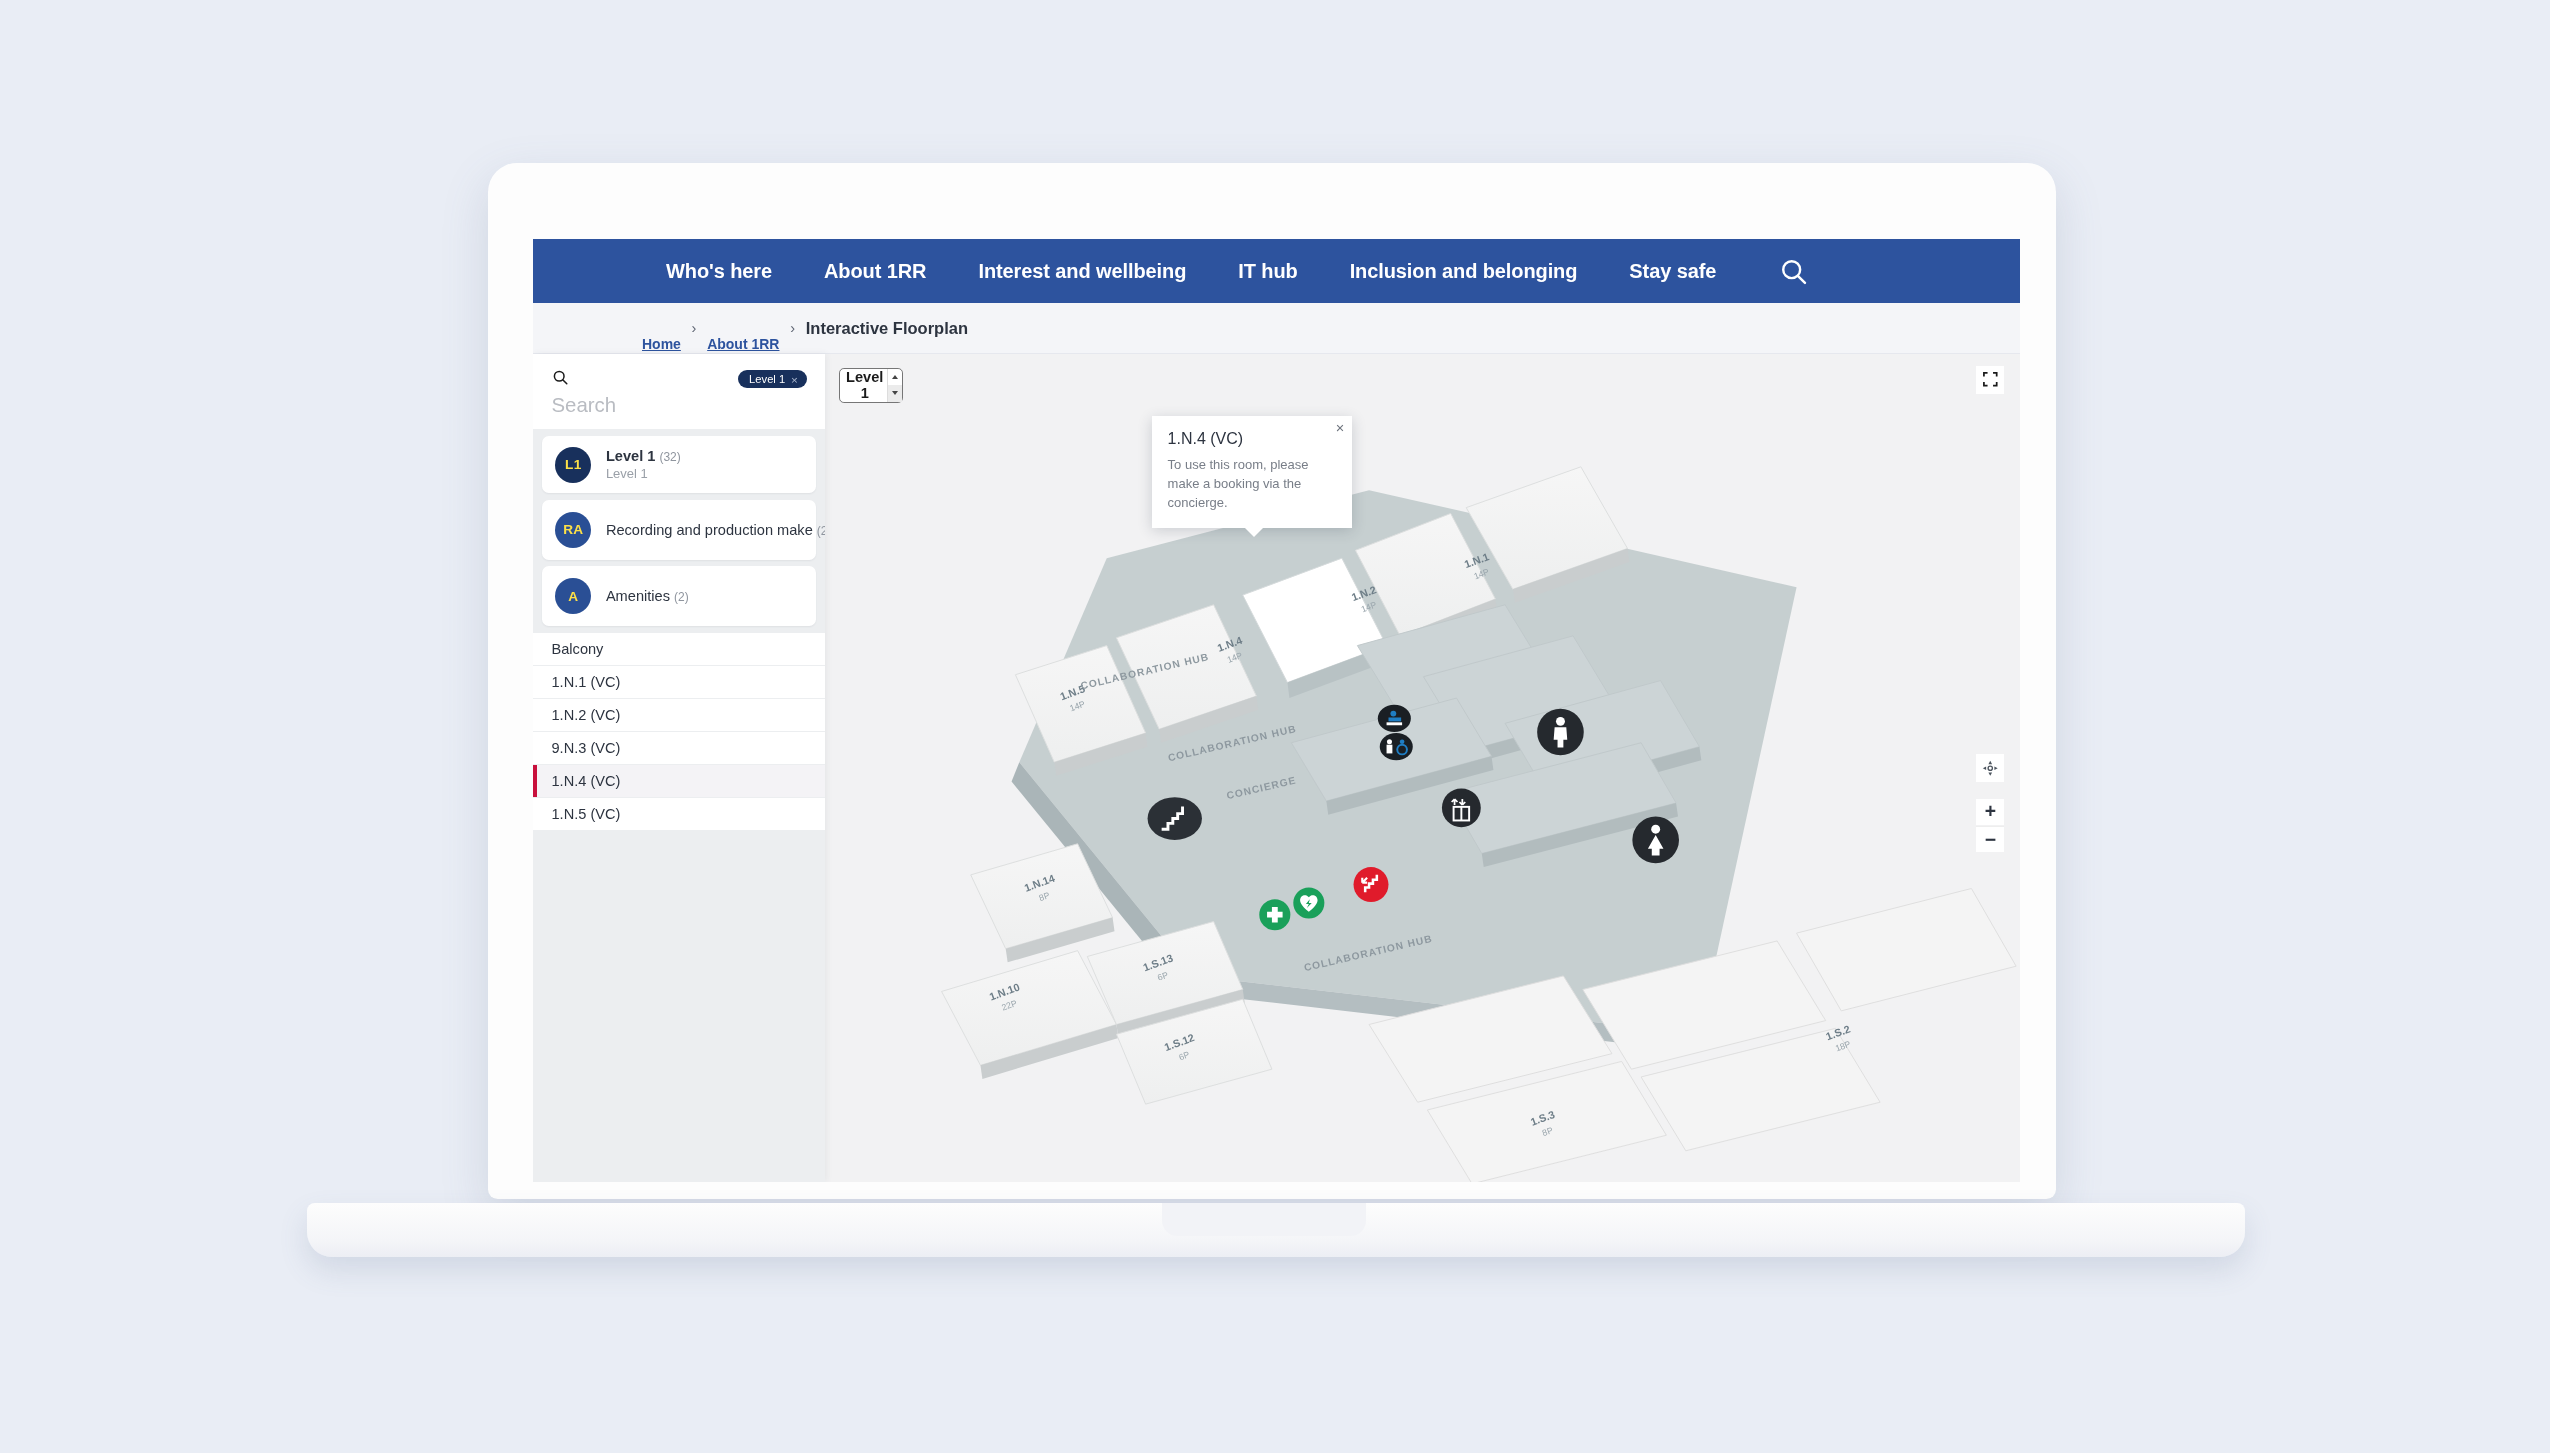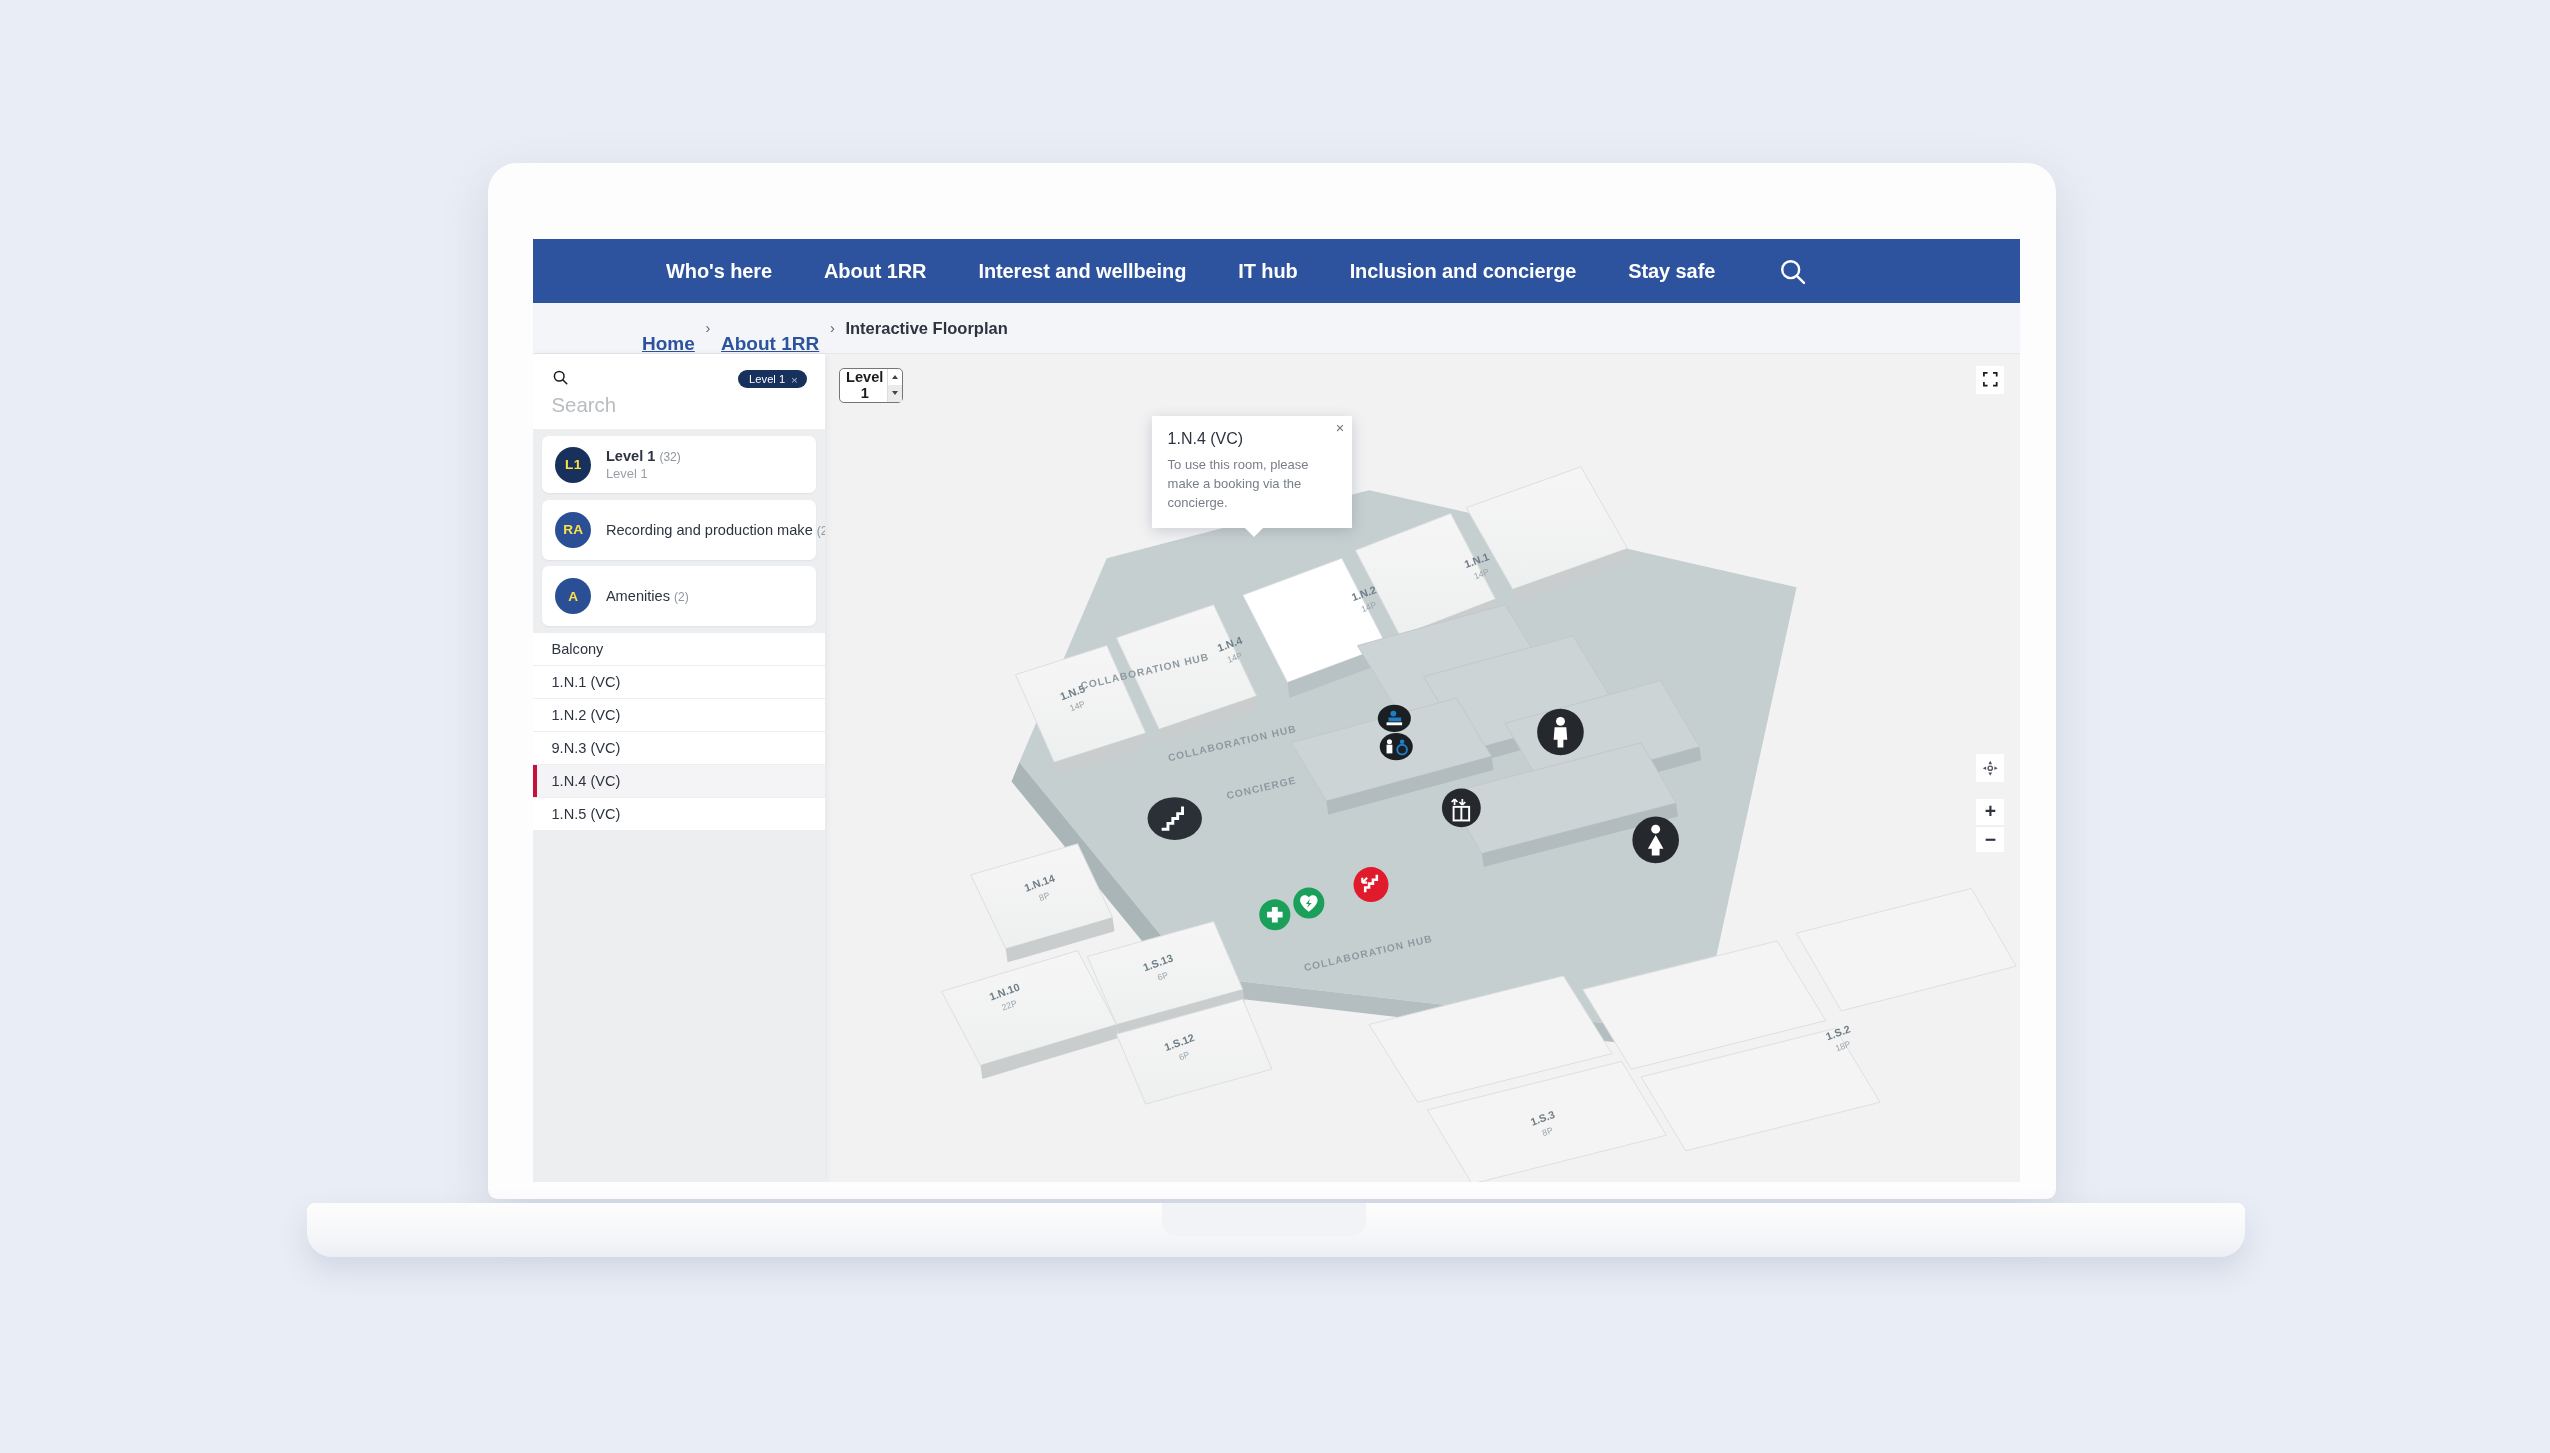--- a/index.html
+++ b/index.html
@@ -78,21 +78,21 @@
     height: 51px;
     background: #f4f5f8;
     display: flex;
     align-items: center;
     padding-left: 109px;
     gap: 10.7px;
     border-bottom: 1px solid #e6e8ee;
   }
   .crumb-link {
     color: #2d539e;
-    font-size: 19px;
+    font-size: 14px;
     font-weight: bold;
     text-decoration: underline;
     cursor: pointer;
     margin-top: 32px;
   }
   .crumb-sep { color: #5d6472; font-size: 14.6px; }
   .crumb-current { color: #2d3440; font-size: 16.5px; font-weight: bold; }
 
   
   #app-body { display: flex; height: 828px; background: #f2f2f3; }
@@ -289,21 +289,21 @@
   <div id="laptop-base"></div>
   <div id="laptop-notch"></div>
 
   <div id="screen">
 
     <div id="topnav">
       <div class="nav-item">Who's here</div>
       <div class="nav-item">About 1RR</div>
       <div class="nav-item">Interest and wellbeing</div>
       <div class="nav-item">IT hub</div>
-      <div class="nav-item">Inclusion and concierge</div>
+      <div class="nav-item">Inclusion and belonging</div>
       <div class="nav-item">Stay safe</div>
       <div id="nav-search-btn">
         <svg width="29" height="29" viewBox="0 0 24 24" fill="none" stroke="#ffffff" stroke-width="2">
           <circle cx="10.5" cy="10.5" r="7"></circle>
             <line x1="15.8" y1="15.8" x2="21.5" y2="21.5" stroke-linecap="round"></line>
         </svg>
       </div>
     </div>
 
     <div id="breadcrumb">

